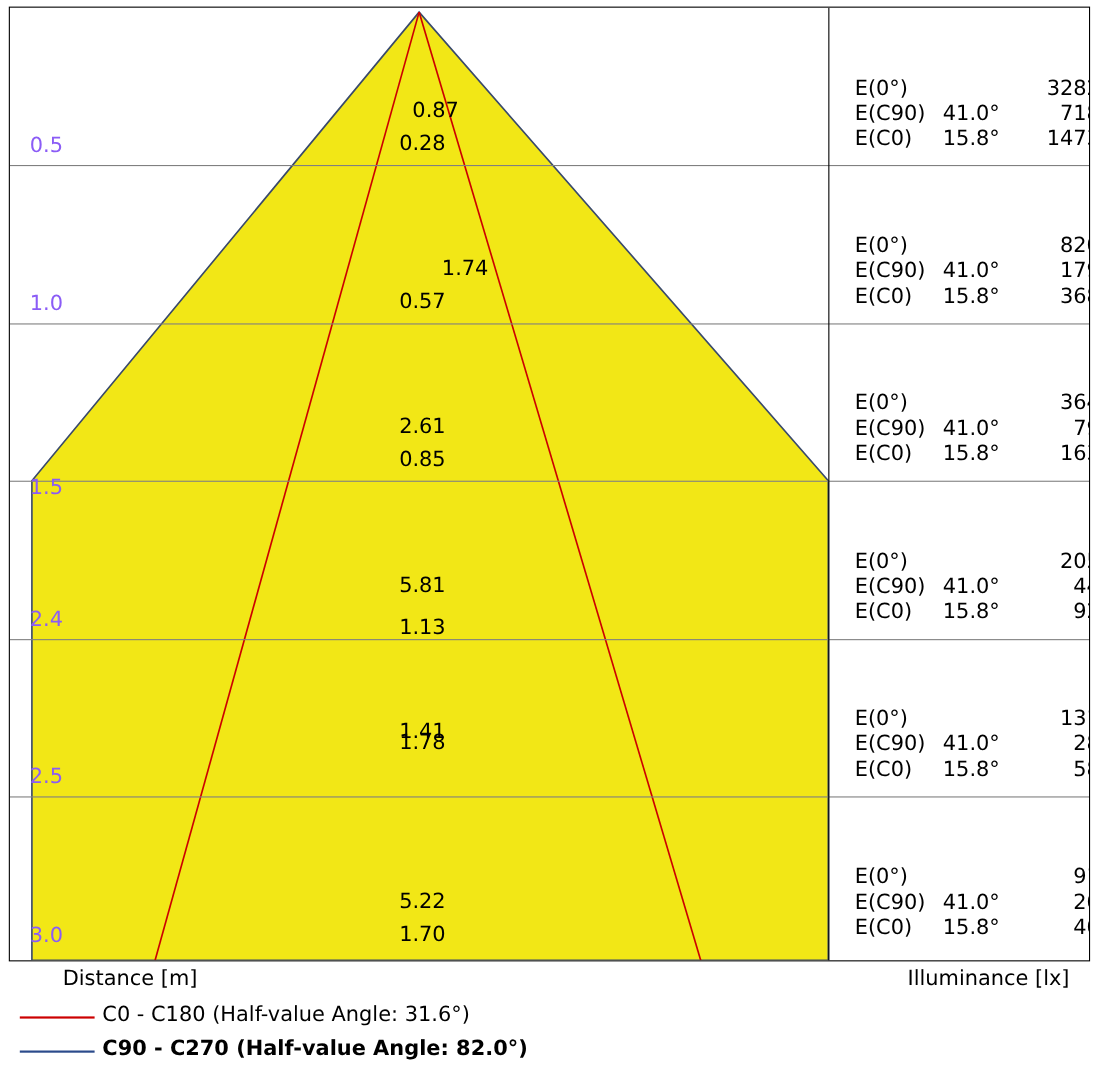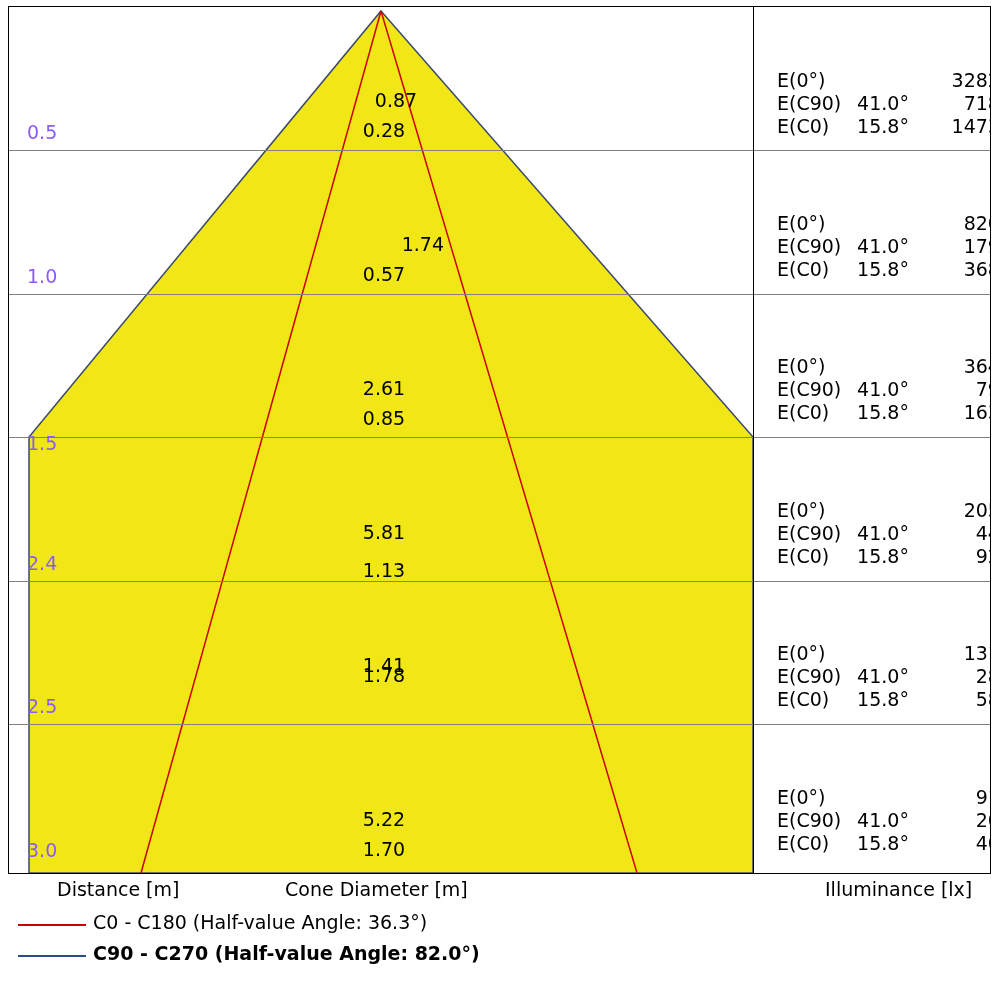--- a/index.html
+++ b/index.html
@@ -215,22 +215,21 @@
       <div class="ill-row">
         <span class="ill-name">E(C0)</span>
         <span class="ill-ang">15.8°</span>
         <span class="ill-val">409</span>
       </div>
     </div>
 
   </div>
 
   <div class="axis-title" style="left:25px;top:878px;margin-left:32px;">Distance [m]</div>
-  <div class="axis-title" style="left:285px;top:878px;">Cone Diameter [m]</div>
   <div class="axis-title" style="left:825px;top:878px;">Illuminance [lx]</div>
 
   <div class="legend-line" style="left:18px;top:924px;border-top-color:#cc0000;"></div>
-  <div class="legend-row" style="left:93px;top:911px;">C0 - C180 (Half-value Angle: 36.3°)</div>
+  <div class="legend-row" style="left:93px;top:911px;">C0 - C180 (Half-value Angle: 31.6°)</div>
 
   <div class="legend-line" style="left:18px;top:955px;border-top-color:#2b4a8b;"></div>
   <div class="legend-row" style="left:93px;top:942px;font-weight:bold;">C90 - C270 (Half-value Angle: 82.0°)</div>
 
 </div>
 
 </body></html>

